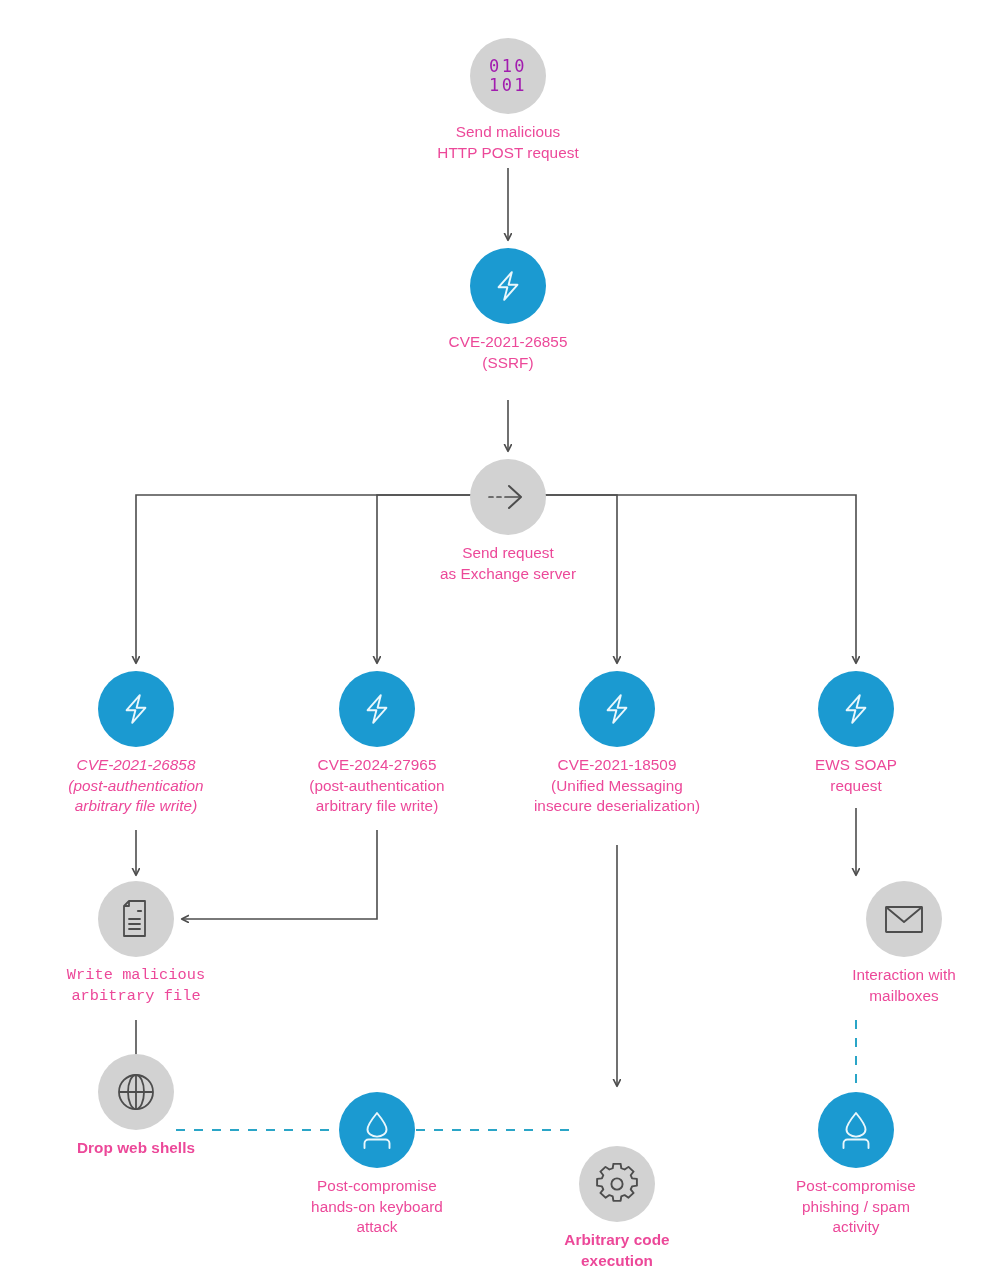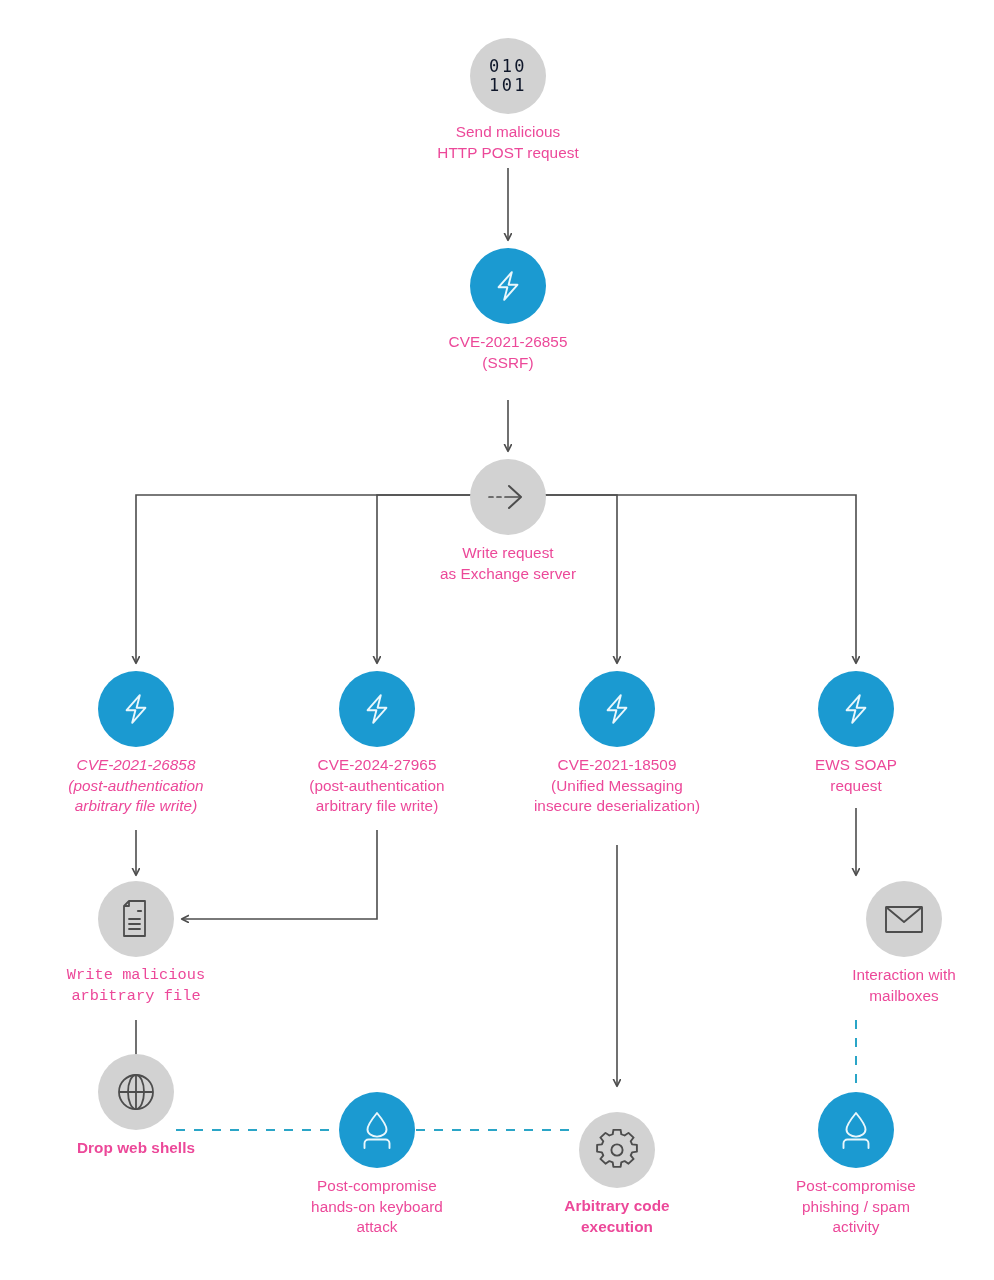--- a/index.html
+++ b/index.html
@@ -55,21 +55,21 @@
     color: #ec4899;
     letter-spacing: 0.05px;
     white-space: pre-line;
   }
   .node-icon { display: block; }
   .binary-icon {
     font-family: "DejaVu Sans Mono", "Liberation Mono", monospace;
     font-size: 17px;
     line-height: 19px;
     letter-spacing: 2.5px;
-    color: #0f172a;
+    color: #a21caf;
     text-align: center;
     white-space: pre-line;
     font-weight: 400;
   }
 </style>
 </head>
 <body>
 
 <div id="canvas">
 
@@ -128,21 +128,21 @@
 (SSRF)</div>
   </div>
 
   <div class="node" style="left:508px; top:497px;">
     <div class="node-circle gray">
       <svg class="node-icon" width="46" height="30" viewBox="0 0 46 30">
         <path d="M4,15 L8,15 M12,15 L16,15 M20,15 L34,15" fill="none" stroke="#4d4d4d" stroke-width="1.7" stroke-linecap="round"></path>
         <path d="M24,4 L36,15 L24,26" fill="none" stroke="#4d4d4d" stroke-width="2" stroke-linecap="round" stroke-linejoin="round"></path>
       </svg>
     </div>
-    <div class="node-label">Write request
+    <div class="node-label">Send request
 as Exchange server</div>
   </div>
 
   <div class="node" style="left:136px; top:709px;font-style:italic;">
     <div class="node-circle blue">
       <svg class="node-icon" width="40" height="40" viewBox="0 0 40 40">
         <path d="M23.8,6.2 L10.6,21.2 L19.4,21.2 L16.2,33.8 L29.4,18.8 L20.6,18.8 Z" fill="none" stroke="#eaf7fc" stroke-width="1.9" stroke-linejoin="round" stroke-linecap="round"></path>
       </svg>
     </div>
     <div class="node-label">CVE-2021-26858
@@ -223,21 +223,21 @@
       <svg class="node-icon" width="44" height="44" viewBox="0 0 44 44">
         <path d="M22,5 C22,5 12.5,16.5 12.5,21.5 C12.5,25.6 16.8,28.6 22,28.6 C27.2,28.6 31.5,25.6 31.5,21.5 C31.5,16.5 22,5 22,5 Z" fill="none" stroke="#eaf7fc" stroke-width="1.9" stroke-linejoin="round"></path>
         <path d="M9.5,40 L9.5,35.5 C9.5,33.3 11.3,31.5 13.5,31.5 L30.5,31.5 C32.7,31.5 34.5,33.3 34.5,35.5 L34.5,40" fill="none" stroke="#eaf7fc" stroke-width="1.9" stroke-linejoin="round" stroke-linecap="round"></path>
       </svg>
     </div>
     <div class="node-label">Post-compromise
 hands-on keyboard
 attack</div>
   </div>
 
-  <div class="node" style="left:617px; top:1150px;font-weight:bold;">
+  <div class="node" style="left:617px; top:1184px;font-weight:bold;">
     <div class="node-circle gray">
       <svg class="node-icon" width="42" height="42" viewBox="0 0 42 42">
         <path d="M17.4,4.5 L24.6,4.5 L25.3,9.3 L28.6,10.7 L32.5,7.8 L37.6,12.9 L34.7,16.8 L36.1,20.1 L40.9,20.8
                  L40.9,28 L36.1,28.7 L34.7,32 L37.6,35.9 L32.5,41 L28.6,38.1 L25.3,39.5 L24.6,44.3 L17.4,44.3
                  L16.7,39.5 L13.4,38.1 L9.5,41 L4.4,35.9 L7.3,32 L5.9,28.7 L1.1,28 L1.1,20.8 L5.9,20.1 L7.3,16.8
                  L4.4,12.9 L9.5,7.8 L13.4,10.7 L16.7,9.3 Z" fill="none" stroke="#4d4d4d" stroke-width="1.9" stroke-linejoin="round" transform="translate(0,-3.4) scale(1,0.93)"></path>
         <circle cx="21" cy="21" r="5.6" fill="none" stroke="#4d4d4d" stroke-width="1.9"></circle>
       </svg>
     </div>
     <div class="node-label">Arbitrary code

